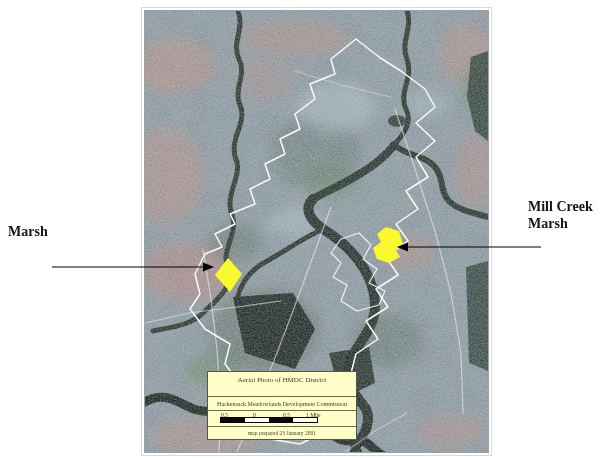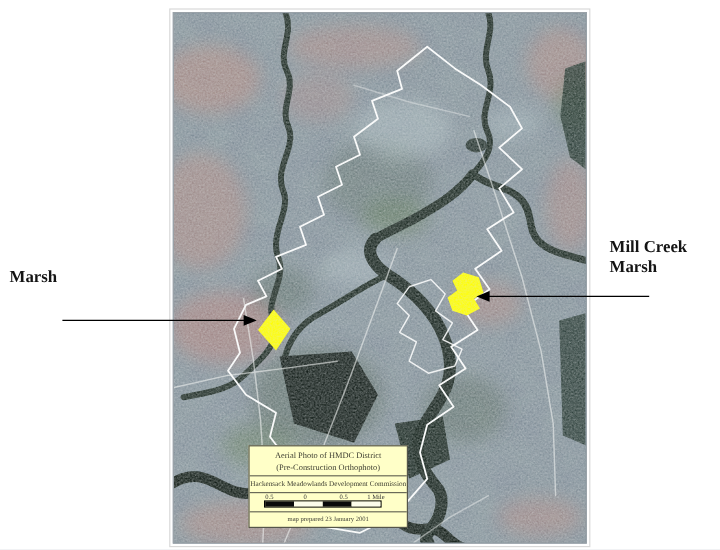--- a/index.html
+++ b/index.html
@@ -6,40 +6,40 @@
   .canvas{position:relative;width:600px;height:458px;background:#ffffff;overflow:hidden;
           font-family:"Liberation Serif", serif;}
 
   
   .map{position:absolute;left:144px;top:10px;width:343px;height:441px;
        border:1px solid #9aa2a8;outline:1px solid #d9d9d9;outline-offset:2px;
        background:#7e8e99;}
   svg.photo{display:block;width:343px;height:441px;}
 
   
-  .legend{position:absolute;left:207px;top:371px;width:133px;height:69px;box-sizing:border-box;
+  .legend{position:absolute;left:207px;top:371px;width:150px;height:69px;box-sizing:border-box;
           background:#ffffc8;border:1px solid #55554a;display:flex;flex-direction:column;
           color:#3c3c30;}
   .lg-row{box-sizing:border-box;}
   .lg-title{flex:0 0 25px;border-bottom:1px solid #6a6a58;text-align:center;
             font-size:7px;line-height:10px;padding-top:3px;}
   .lg-comm{flex:0 0 14px;border-bottom:1px solid #6a6a58;text-align:center;
            font-size:6px;line-height:14px;white-space:nowrap;overflow:hidden;}
   .lg-scale{flex:0 0 16px;border-bottom:1px solid #6a6a58;position:relative;font-size:5.5px;}
   .sl{position:absolute;top:1px;color:#333;}
   .s0{left:13px}.s1{left:45px}.s2{left:75px}.s3{left:98px}
   .bar{position:absolute;left:12px;width:96px;bottom:3px;height:4px;border:1px solid #000;display:flex;}
   .seg{flex:1;display:block;}
   .seg.b{background:#0a0a0a}.seg.w{background:#fdfdea}
   .lg-note{flex:1;text-align:center;font-size:5.5px;line-height:12px;color:#44443a;}
 
   
   .label{position:absolute;font-weight:bold;font-size:14px;line-height:17px;color:#141414;}
   .harrier{left:8px;top:223px;}
-  .millcreek{left:508px;top:198px;}
+  .millcreek{left:528px;top:198px;}
 
   
   .overlay{position:absolute;left:0;top:0;width:600px;height:458px;pointer-events:none;}
 </style>
 </head>
 <body>
 
 <div class="canvas">
 
   <div class="map">
@@ -122,21 +122,20 @@
       <polygon points="83,247 97,263 85,281 70,264" fill="#ffff00"></polygon>
       <polygon points="241,216 254,220 258,233 250,238 255,246 244,252 232,248 228,237 236,231 232,223" fill="#ffff00"></polygon>
 
       <rect x="0" y="0" width="343" height="441" filter="url(#grain)" opacity="0.4"></rect>
     </svg>
   </div>
 
   <div class="legend">
     <div class="lg-row lg-title">
       <div>Aerial Photo of HMDC District</div>
-      <div>(Pre-Construction Orthophoto)</div>
     </div>
     <div class="lg-row lg-comm">Hackensack Meadowlands Development Commission</div>
     <div class="lg-row lg-scale">
       <span class="sl s0">0.5</span>
       <span class="sl s1">0</span>
       <span class="sl s2">0.5</span>
       <span class="sl s3">1 Mile</span>
       <div class="bar">
         <i class="seg b"></i>
         <i class="seg w"></i>

